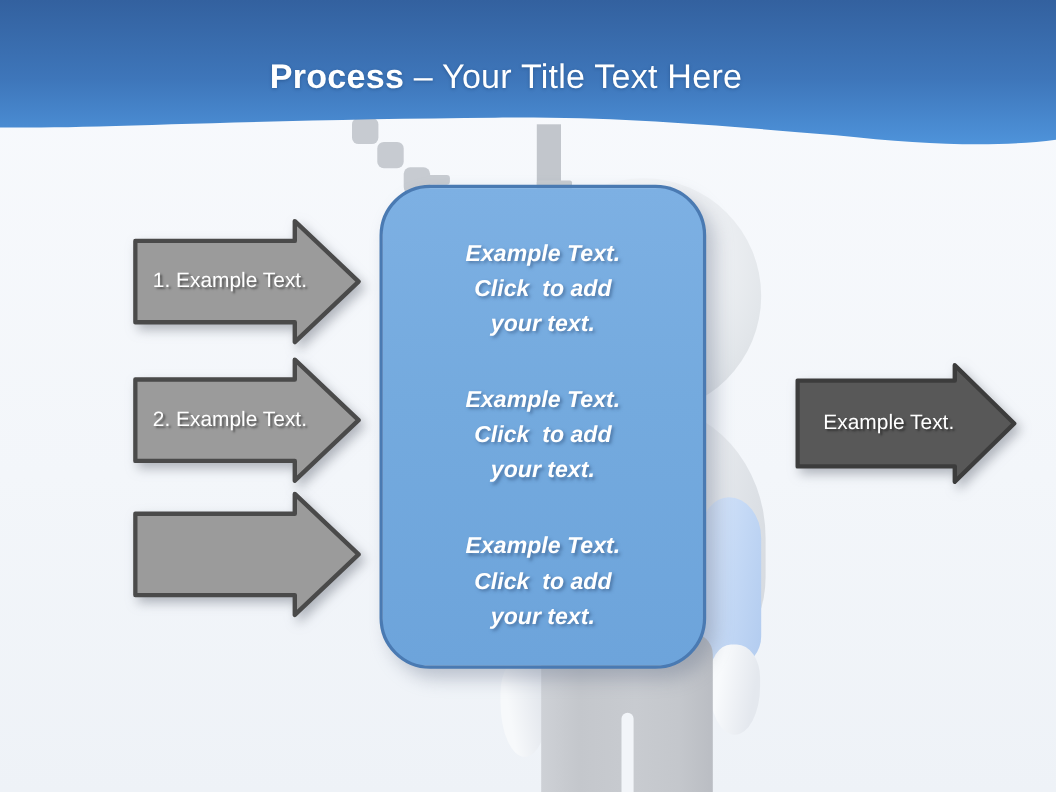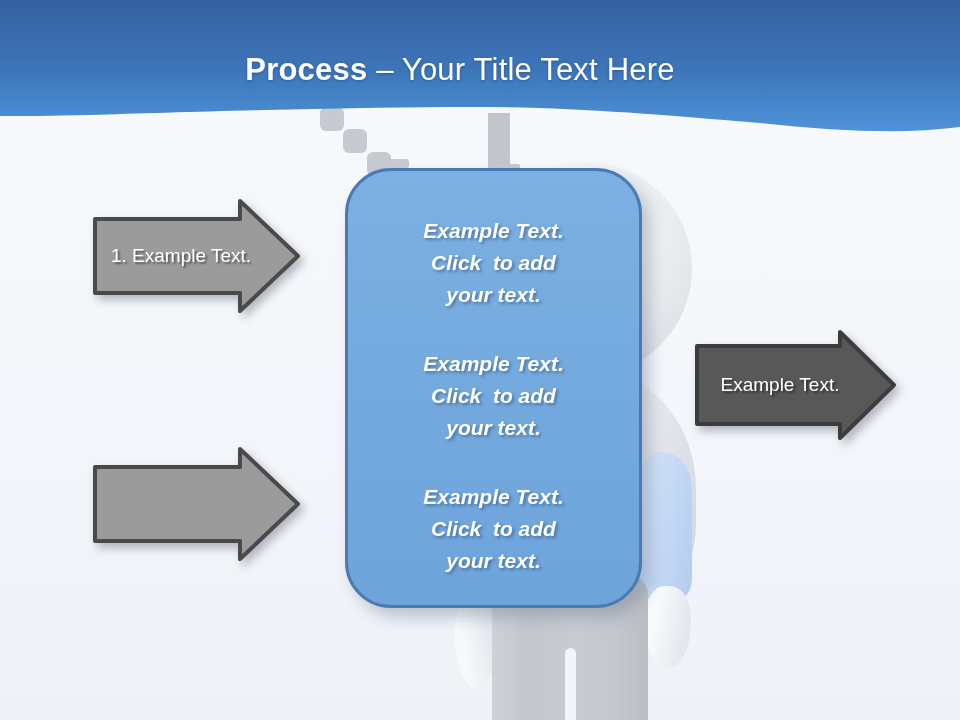--- a/index.html
+++ b/index.html
@@ -75,21 +75,21 @@
   }
   .center-card p{
     margin:0 0 37px;
     color:var(--card-text,#fff);
     font-size:21px;font-style:italic;font-weight:bold;
     line-height:32px;text-align:center;white-space:pre-wrap;
     text-shadow:2px 2px 3px rgba(55,90,135,.65);
   }
 
   
-  .arrow{position:absolute;z-index:4;filter:drop-shadow(4px 5px 5px rgba(110,116,128,.50));}
+  .arrow{position:absolute;z-index:4;filter:drop-shadow(4px 5px 5px rgba(110,116,128,.50));margin-left:28px;}
   .arrow svg{display:block;}
   .arrow .lbl{
     position:absolute;left:0;right:42px;top:50%;transform:translateY(-50%);
     text-align:center;color:#fff;font-size:19px;
     text-shadow:2px 2px 2px rgba(0,0,0,.45);
     padding-left:10px;
   }
   .arrow-1{left:93px;top:198px;}
   .arrow-2{left:93px;top:324px;}
   .arrow-3{left:93px;top:446px;}
@@ -130,20 +130,26 @@
 your text.</p>
   </div>
 
   <div class="arrow arrow-1">
     <svg width="208" height="116" viewBox="0 0 208 116">
       <polygon class="gray-shape" stroke-width="4" stroke-linejoin="round" points="2,21 147,21 147,3 205,58 147,113 147,95 2,95"></polygon>
     </svg>
     <span class="lbl">1. Example Text.</span>
   </div>
 
+  <div class="arrow arrow-2">
+    <svg width="208" height="116" viewBox="0 0 208 116">
+      <polygon class="gray-shape" stroke-width="4" stroke-linejoin="round" points="2,21 147,21 147,3 205,58 147,113 147,95 2,95"></polygon>
+    </svg>
+    <span class="lbl">2. Example Text.</span>
+  </div>
 
   <div class="arrow arrow-3">
     <svg width="208" height="116" viewBox="0 0 208 116">
       <polygon class="gray-shape" stroke-width="4" stroke-linejoin="round" points="2,21 147,21 147,3 205,58 147,113 147,95 2,95"></polygon>
     </svg>
   </div>
 
   <div class="arrow arrow-out">
     <svg width="202" height="112" viewBox="0 0 202 112">
       <polygon class="dark-shape" stroke-width="4" stroke-linejoin="round" points="2,17 145,17 145,3 199,56 145,109 145,95 2,95"></polygon>

